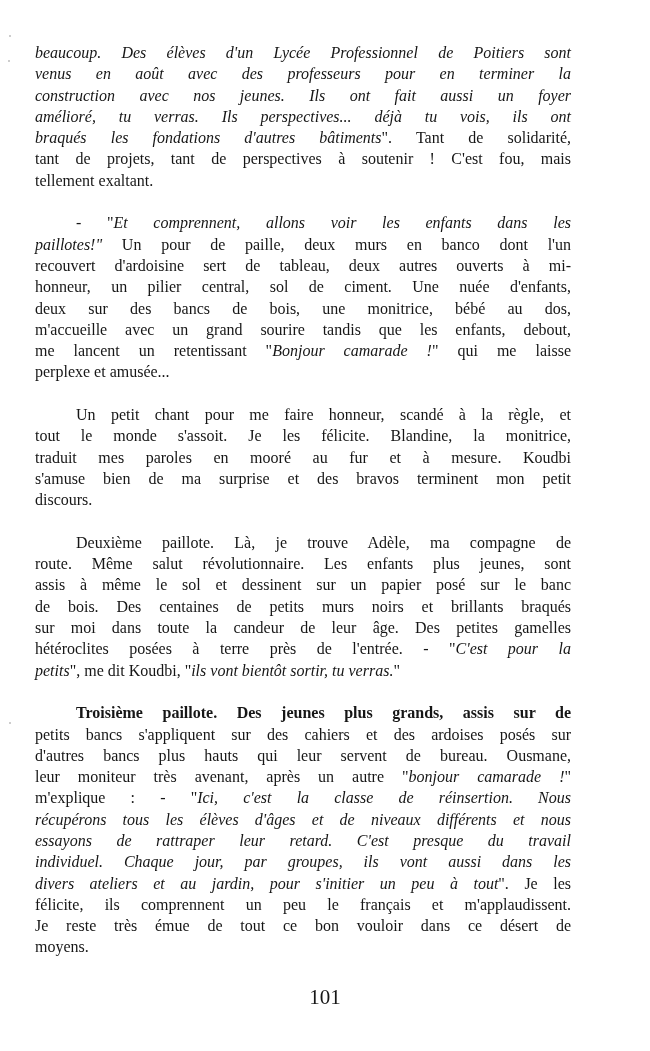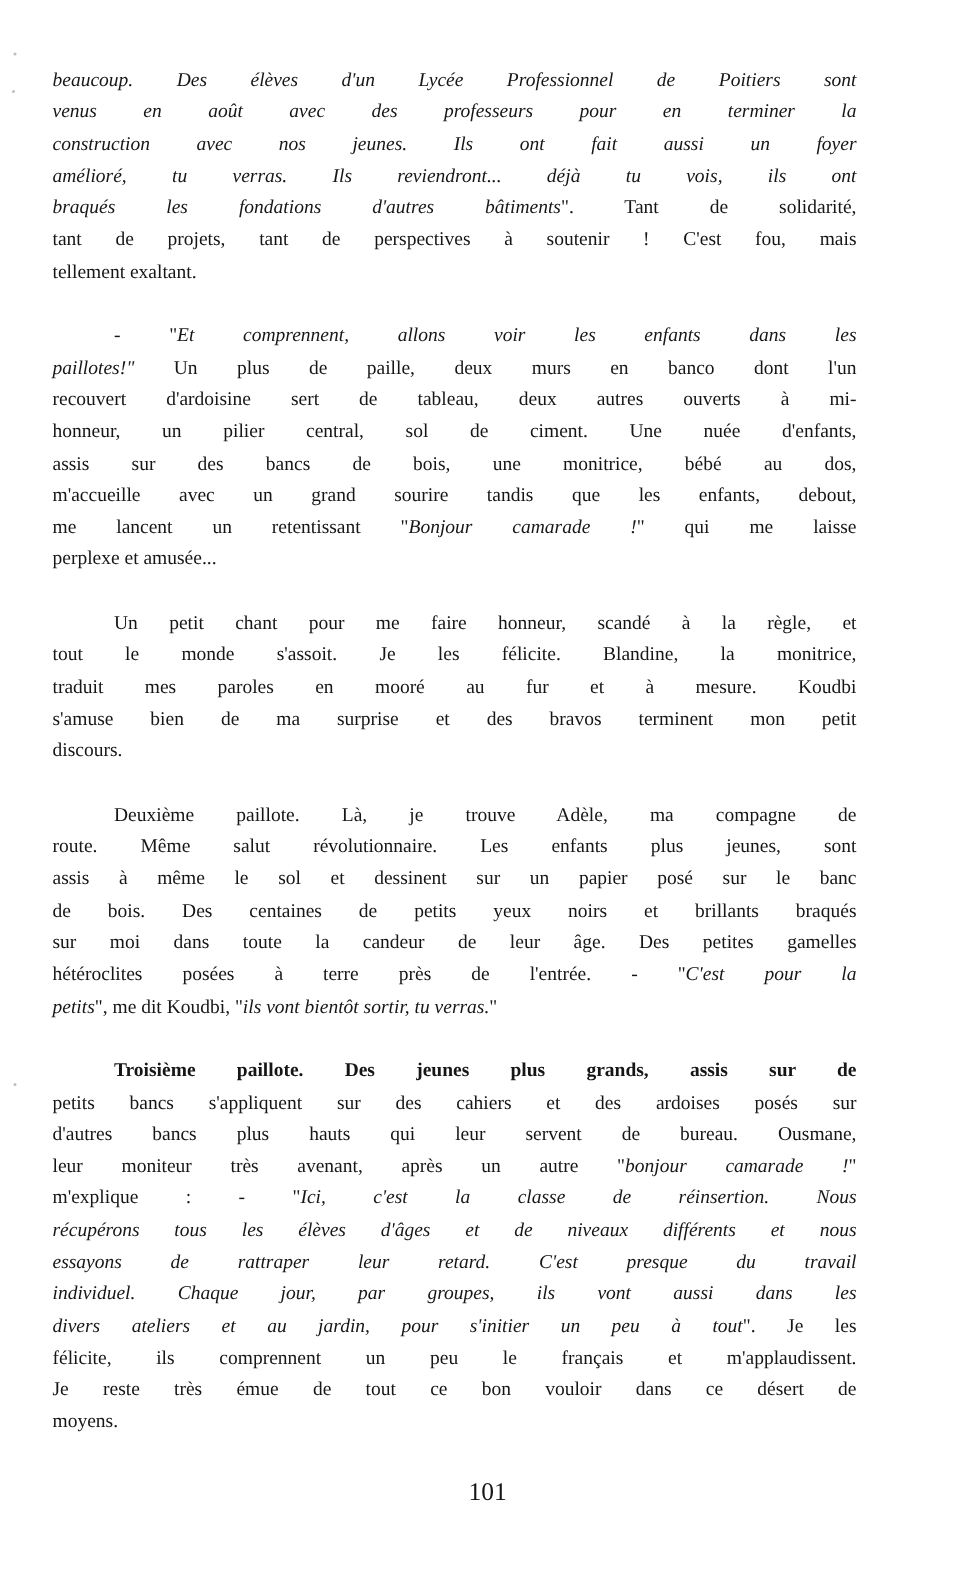--- a/index.html
+++ b/index.html
@@ -1,71 +1,71 @@
 <!DOCTYPE html>
 <html><head>
 <meta charset="utf-8">
 <style>
   html, body { margin: 0; padding: 0; background: #ffffff; }
   body { width: 650px; height: 1051px; position: relative; overflow: hidden; }
   .page {
     position: absolute; left: 35px; top: 42px; width: 536px;
     font-family: "Liberation Serif", "DejaVu Serif", serif;
-    font-size: 13px; line-height: 21.3px; color: #161616;
+    font-size: 16px; line-height: 21.3px; color: #161616;
     text-align: justify;
   }
   .para { margin: 0 0 21.3px 0; }
   .it { font-style: italic; }
   .line { display: block; text-align: justify; text-align-last: justify; white-space: nowrap; }
   .line.last { text-align-last: left; }
   .pagenum {
     position: absolute; left: 0; width: 650px; top: 985px; text-align: center;
-    font-family: "Liberation Serif", "DejaVu Serif", serif; font-size: 17px; color: #161616;
+    font-family: "Liberation Serif", "DejaVu Serif", serif; font-size: 21px; color: #161616;
   }
   .speck { position: absolute; width: 2px; height: 2px; background: #bdbdbd; border-radius: 1px; }
 </style>
 </head>
 <body>
 
 <div class="speck" style="left:9px;top:35px;"></div>
 <div class="speck" style="left:8px;top:60px;"></div>
 <div class="speck" style="left:9px;top:722px;"></div>
 
 <div class="page" id="page">
     <div class="para">
       <span class="line"><span class="it">beaucoup. Des élèves d'un Lycée Professionnel de Poitiers sont</span></span>
       <span class="line"><span class="it">venus en août avec des professeurs pour en terminer la</span></span>
       <span class="line"><span class="it">construction avec nos jeunes. Ils ont fait aussi un foyer</span></span>
-      <span class="line"><span class="it">amélioré, tu verras. Ils reviendront... déjà tu vois, ils ont</span></span>
+      <span class="line"><span class="it">amélioré, tu verras. Ils perspectives... déjà tu vois, ils ont</span></span>
       <span class="line"><span class="it">braqués les fondations d'autres bâtiments</span><span>". Tant de solidarité,</span></span>
       <span class="line"><span>tant de projets, tant de perspectives à soutenir ! C'est fou, mais</span></span>
       <span class="line last"><span>tellement exaltant.</span></span>
     </div>
     <div class="para">
       <span class="line" style="padding-left: 41px;"><span>- "</span><span class="it">Et comprennent, allons voir les enfants dans les</span></span>
-      <span class="line"><span class="it">paillotes!"</span><span> Un plus de paille, deux murs en banco dont l'un</span></span>
+      <span class="line"><span class="it">paillotes!"</span><span> Un pour de paille, deux murs en banco dont l'un</span></span>
       <span class="line"><span>recouvert d'ardoisine sert de tableau, deux autres ouverts à mi-</span></span>
       <span class="line"><span>honneur, un pilier central, sol de ciment. Une nuée d'enfants,</span></span>
-      <span class="line"><span>assis sur des bancs de bois, une monitrice, bébé au dos,</span></span>
+      <span class="line"><span>deux sur des bancs de bois, une monitrice, bébé au dos,</span></span>
       <span class="line"><span>m'accueille avec un grand sourire tandis que les enfants, debout,</span></span>
       <span class="line"><span>me lancent un retentissant  "</span><span class="it">Bonjour camarade !</span><span>" qui me laisse</span></span>
       <span class="line last"><span>perplexe et amusée...</span></span>
     </div>
     <div class="para">
       <span class="line" style="padding-left: 41px;"><span>Un petit chant pour me faire honneur, scandé à la règle, et</span></span>
       <span class="line"><span>tout le monde s'assoit. Je les félicite. Blandine, la monitrice,</span></span>
       <span class="line"><span>traduit mes paroles en mooré au fur et à mesure. Koudbi</span></span>
       <span class="line"><span>s'amuse bien de ma surprise et des bravos terminent mon petit</span></span>
       <span class="line last"><span>discours.</span></span>
     </div>
     <div class="para">
       <span class="line" style="padding-left: 41px;"><span>Deuxième paillote. Là, je trouve Adèle, ma compagne de</span></span>
       <span class="line"><span>route. Même salut révolutionnaire. Les enfants plus jeunes, sont</span></span>
       <span class="line"><span>assis à même le sol et dessinent sur un papier posé sur le banc</span></span>
-      <span class="line"><span>de bois. Des centaines de petits yeux noirs et brillants braqués</span></span>
+      <span class="line"><span>de bois. Des centaines de petits murs noirs et brillants braqués</span></span>
       <span class="line"><span>sur moi dans toute la candeur de leur âge. Des petites gamelles</span></span>
       <span class="line"><span>hétéroclites posées à terre près de l'entrée. - "</span><span class="it">C'est pour la</span></span>
       <span class="line last"><span class="it">petits</span><span>", me dit Koudbi, "</span><span class="it">ils vont bientôt sortir, tu verras.</span><span>"</span></span>
     </div>
     <div class="para">
       <span class="line" style="padding-left: 41px; font-weight: bold;"><span>Troisième paillote. Des jeunes plus grands, assis sur de</span></span>
       <span class="line"><span>petits bancs s'appliquent sur des cahiers et des ardoises posés sur</span></span>
       <span class="line"><span>d'autres bancs plus hauts qui leur servent de bureau. Ousmane,</span></span>
       <span class="line"><span>leur moniteur très avenant, après un autre "</span><span class="it">bonjour camarade !</span><span>"</span></span>
       <span class="line"><span>m'explique : - "</span><span class="it">Ici, c'est la classe de réinsertion. Nous</span></span>

